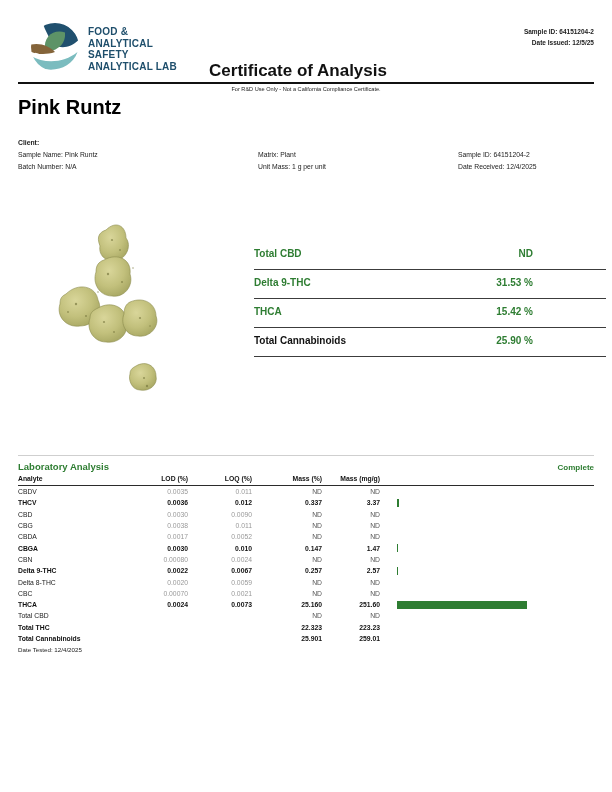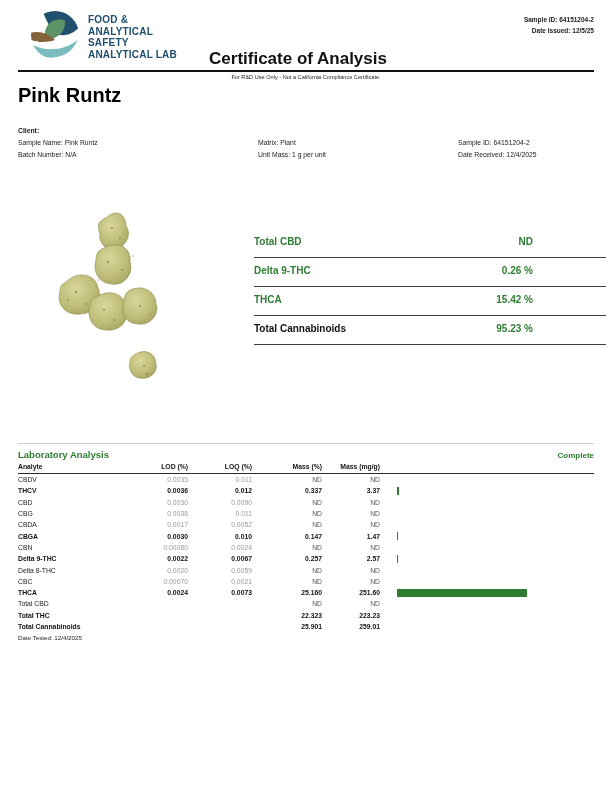--- a/index.html
+++ b/index.html
@@ -1,18 +1,18 @@
 <!DOCTYPE html>
 <html><head>
 <meta charset="utf-8">
 <style>
   * { margin:0; padding:0; box-sizing:border-box; }
   html,body { background:#fff; }
   body { font-family:"Liberation Sans", sans-serif; color:#1a1a1a; }
-  .page { position:relative; width:612px; height:648px; background:#fff; overflow:hidden; margin:0 auto; }
+  .page { position:relative; width:612px; height:648px; background:#fff; overflow:hidden; margin:12px auto; }
 
   
   .logo { position:absolute; left:30px; top:10px; width:50px; height:50px; }
   .logo-text { position:absolute; left:88px; top:14px; font-size:10px; font-weight:bold; line-height:11.5px; color:#1e4e6b; letter-spacing:.2px; }
   .cert-title { position:absolute; left:0; right:16px; top:49px; text-align:center; font-size:17px; font-weight:bold; color:#111; }
   .top-meta { position:absolute; right:18px; top:14px; text-align:right; font-size:6.5px; font-weight:bold; line-height:11px; color:#222; }
   .hr-main { position:absolute; left:18px; right:18px; top:70px; height:1.5px; background:#111; }
   .subtitle { position:absolute; left:0; right:0; top:74px; text-align:center; font-size:5.6px; color:#222; }
   .product-title { position:absolute; left:18px; top:84px; font-size:20px; font-weight:bold; color:#000; }
 
@@ -160,31 +160,31 @@
   </svg>
 
   <div class="summary">
     <div class="sum-row">
       <span class="sum-label">Total CBD</span>
       <span class="sum-value">ND</span>
     </div>
 
     <div class="sum-row">
       <span class="sum-label">Delta 9-THC</span>
-      <span class="sum-value">0.26 %</span>
+      <span class="sum-value">31.53 %</span>
     </div>
 
     <div class="sum-row">
       <span class="sum-label">THCA</span>
       <span class="sum-value">15.42 %</span>
     </div>
 
     <div class="sum-row">
       <span class="sum-label black">Total Cannabinoids</span>
-      <span class="sum-value">95.23 %</span>
+      <span class="sum-value">25.90 %</span>
     </div>
   </div>
 
   <div class="sec-topline"></div>
   <div class="sec-title">Laboratory Analysis</div>
   <div class="sec-status">Complete</div>
 
   <div class="an-table">
     <div class="an-hrow">
       <span class="c-analyte">Analyte</span>

